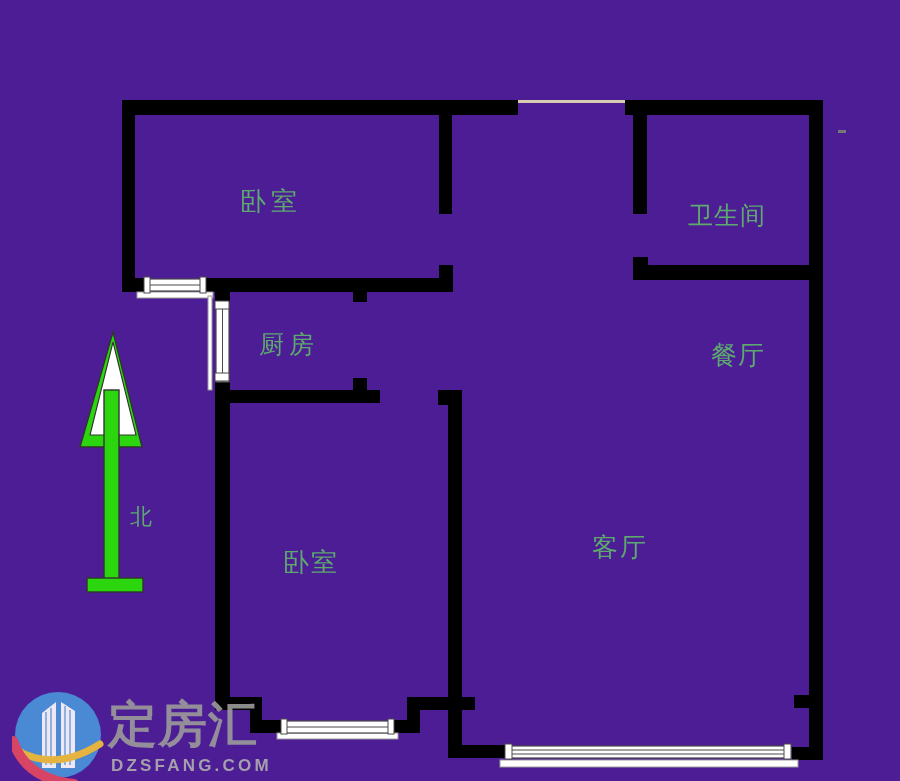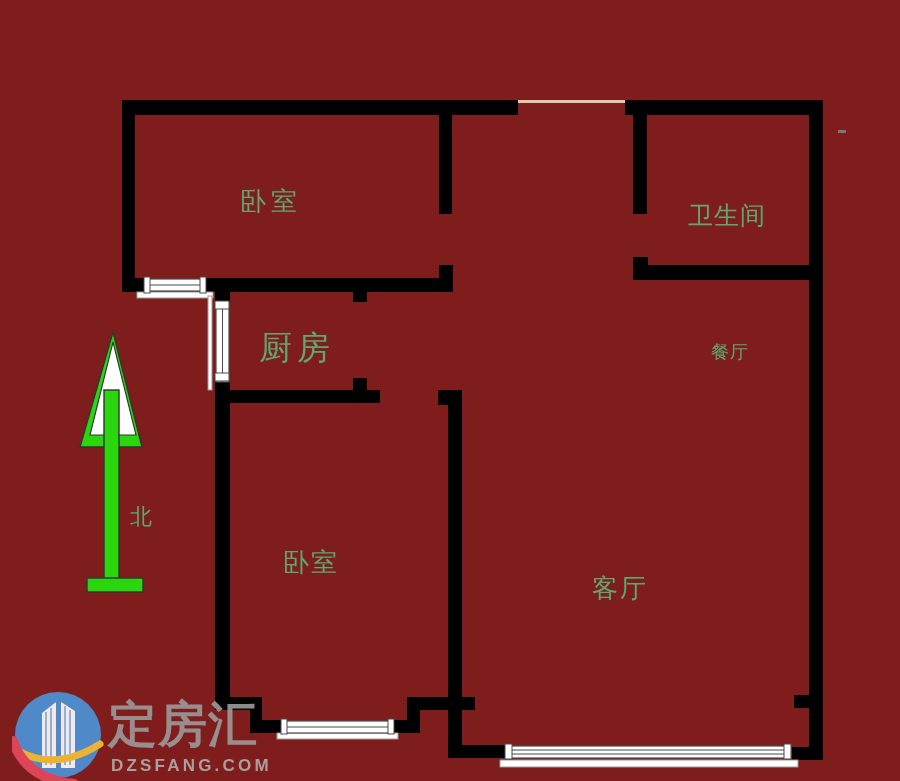--- a/index.html
+++ b/index.html
@@ -1,16 +1,16 @@
 <!DOCTYPE html>
 <html style="--wall_fill: #2bd60e; --wall_outline: #333333; --label_text: #5da96e; --window_outline: #4a4a4a; --sill_outline: #999999; --entry_line: #d8cdb0; --dash_mark: #777777; --brand_text: #9b9b9b; --domain_text: #aeaeae; --logo_blue: #4a95da; --logo_yellow: #f6c437; --logo_red: #e8495e; --tower_line: #6aa8e0;"><head>
 <meta charset="utf-8">
 <style>
   html,body{margin:0;padding:0;background:#ffffff;}
-  .stage{position:relative;width:900px;height:781px;background:#7f1d1d;overflow:hidden;
+  .stage{position:relative;width:900px;height:781px;background:#4c1d95;overflow:hidden;
          font-family:"Liberation Sans","DejaVu Sans",sans-serif;}
   .plan-svg{position:absolute;left:0;top:0;}
   .win rect.pane{fill:#ffffff;stroke:var(--window_outline);stroke-width:1.2;}
   .win line{stroke:var(--window_outline);stroke-width:1;}
   .post{fill:#ffffff;stroke:var(--window_outline);stroke-width:1;}
   .sill{fill:#ffffff;stroke:var(--sill_outline);stroke-width:1;}
   .entry-line{fill:var(--entry_line);}
   .dash-mark{fill:var(--dash_mark);}
   .arrow-green{fill:var(--wall_fill);stroke:var(--wall_outline);stroke-width:1.4;}
   .arrow-white{fill:#ffffff;stroke:var(--wall_outline);stroke-width:1.1;}
@@ -117,24 +117,24 @@
     <g>
       <polygon class="arrow-green" points="113,332 80,447 142,447"></polygon>
       <polygon class="arrow-white" points="113,342 90,435 136,435"></polygon>
       <rect class="arrow-green" x="104" y="390" width="15" height="190"></rect>
       <rect class="arrow-green" x="87" y="578" width="56" height="14"></rect>
     </g>
   </svg>
 
   <div class="room-label" style="left:240px;top:189px;font-size:26px;letter-spacing:5px;">卧室</div>
   <div class="room-label" style="left:688px;top:203px;font-size:25px;letter-spacing:1px;font-family:Liberation Serif, serif;">卫生间</div>
-  <div class="room-label" style="left:259px;top:332px;font-size:33px;letter-spacing:5px;">厨房</div>
-  <div class="room-label" style="left:711px;top:343px;font-size:18px;letter-spacing:1px;">餐厅</div>
+  <div class="room-label" style="left:259px;top:332px;font-size:25px;letter-spacing:5px;">厨房</div>
+  <div class="room-label" style="left:711px;top:343px;font-size:26px;letter-spacing:1px;">餐厅</div>
   <div class="room-label" style="left:283px;top:550px;font-size:26px;letter-spacing:2px;">卧室</div>
-  <div class="room-label" style="left:592px;top:535px;font-size:26px;letter-spacing:2px;margin-top:41px;">客厅</div>
+  <div class="room-label" style="left:592px;top:535px;font-size:26px;letter-spacing:2px;">客厅</div>
   <div class="room-label" style="left:130px;top:506px;font-size:22px;">北</div>
 
   <div class="watermark">
     <svg class="wm-logo" width="92" height="92" viewBox="0 0 92 92">
       <circle cx="46" cy="46" r="43" fill="var(--logo_blue)"></circle>
       <path d="M30,79 L30,24 L44,13 L44,79 Z" fill="#ffffff"></path>
       <path d="M49,79 L49,13 L63,22 L63,79 Z" fill="#ffffff"></path>
       <g stroke="var(--tower_line)" stroke-width="1.4">
         <line x1="34" y1="23" x2="34" y2="76"></line>
         <line x1="39" y1="19" x2="39" y2="76"></line>

